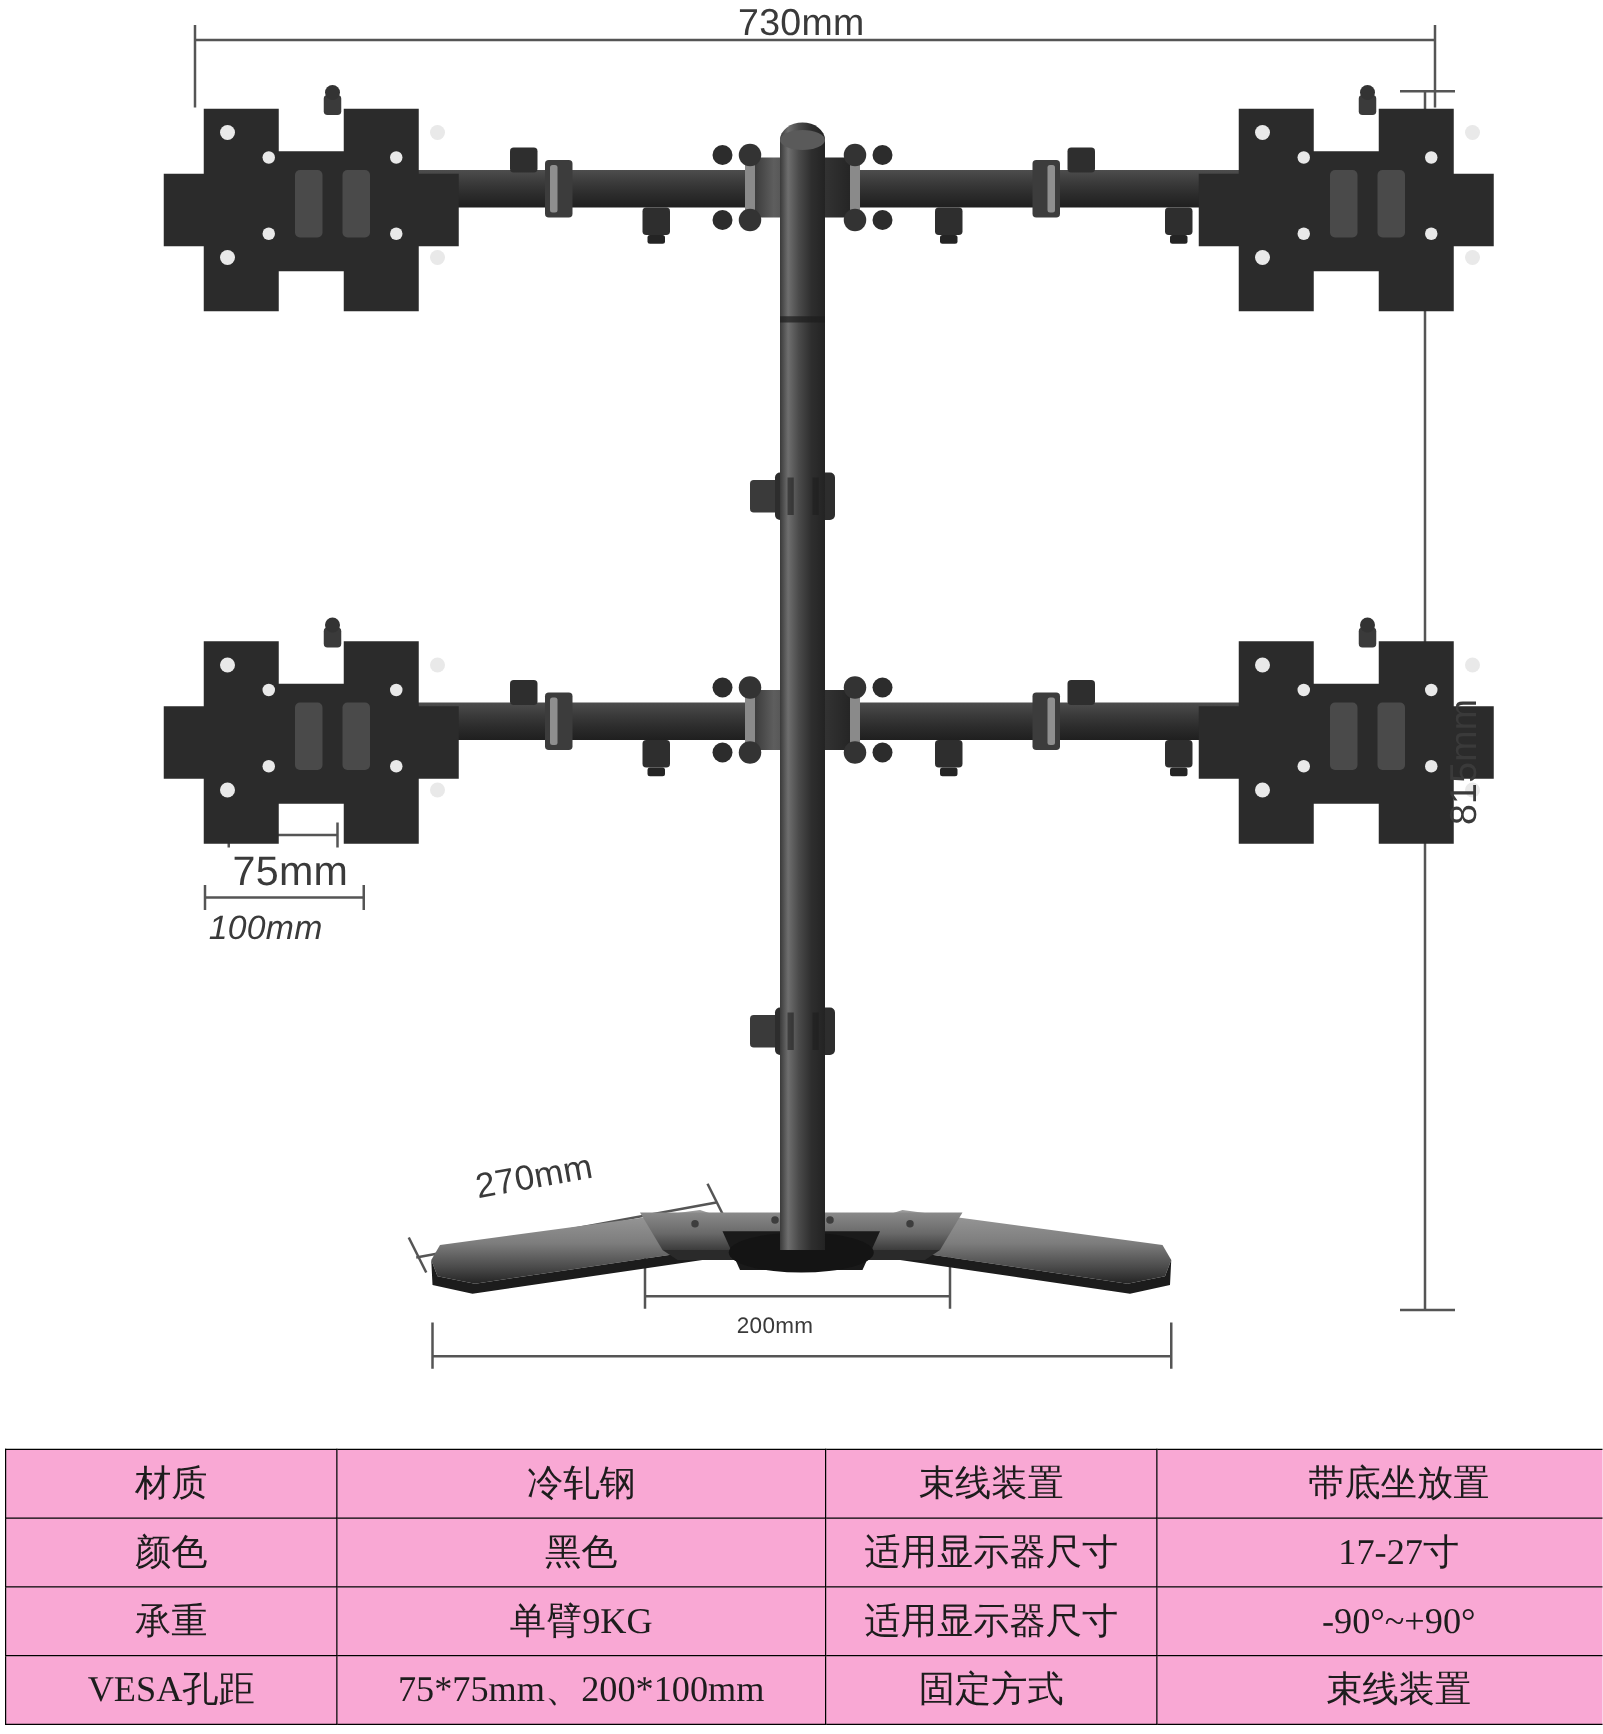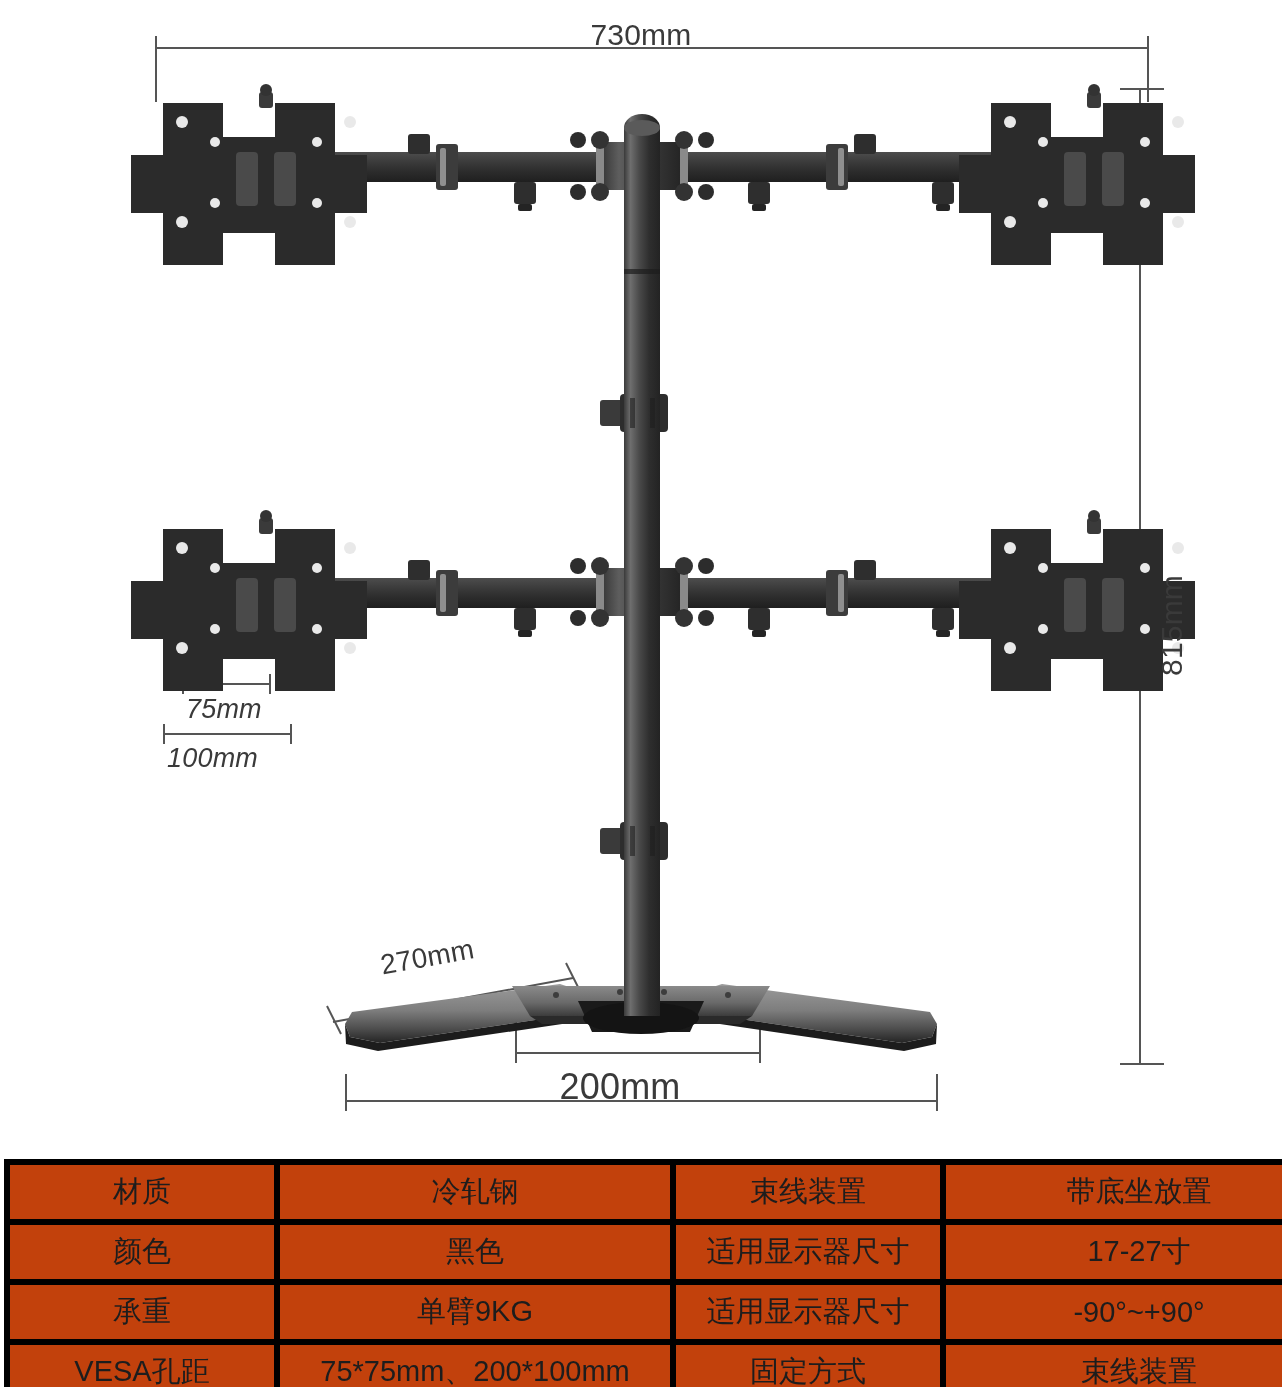--- a/index.html
+++ b/index.html
@@ -21,21 +21,20 @@
     width: 1282px;
     height: 1387px;
     background: #ffffff;
   }
   #diagram-area {
     position: absolute;
     left: 0;
     top: 0;
     width: 1110px;
     height: 1155px;
-    margin-top: 16px;
   }
   #diagram-svg {
     position: absolute;
     left: 0;
     top: 0;
   }
   .dim-label {
     position: absolute;
     font-family: "Liberation Sans", "DejaVu Sans", sans-serif;
     color: #3a3a3a;
@@ -48,68 +47,67 @@
     font-size: 30px;
   }
   #label-815 {
     left: 1155px; top: 660px;
     font-size: 30px;
     transform: rotate(-90deg);
     transform-origin: left top;
   }
   #label-75 {
     left: 186px; top: 678px;
-    font-size: 27px;
-    font-style: italic;
+    font-size: 33px;
   }
   #label-100 {
     left: 167px; top: 727px;
     font-size: 27px;
     font-style: italic;
   }
   #label-270 {
     left: 378px; top: 934px;
     font-size: 28px;
     transform: rotate(-10.3deg);
     transform-origin: left top;
   }
   #label-200 {
     left: 516px; top: 1050px;
     width: 208px;
     text-align: center;
-    font-size: 36px;
+    font-size: 18px;
   }
   #label-480 {
     left: 456px; top: 1098px;
     width: 368px;
     text-align: center;
     font-size: 28px;
   }
   
   #spec-table-wrap {
     position: absolute;
     left: 4px;
     top: 1159px;
     width: 1272px;
   }
   table#spec-table {
     border-collapse: collapse;
     width: 1272px;
     table-layout: fixed;
   }
   table#spec-table td {
-    border: 6px solid #000000;
+    border: 1px solid #000000;
     height: 54px;
     text-align: center;
     vertical-align: middle;
     font-size: 29px;
     color: #1d1d1d;
-    font-family: Liberation Sans, sans-serif;
+    font-family: Liberation Serif, serif;
     padding: 0 4px;
-    background: #c2410c;
+    background: #f9a8d4;
   }
   table#spec-table td.c0 { width: 256px; }
   table#spec-table td.c1 { width: 382px; }
   table#spec-table td.c2 { width: 256px; }
   table#spec-table td.c3 { width: 378px; }
 </style>
 </head>
 <body>
 
 <div id="page">

